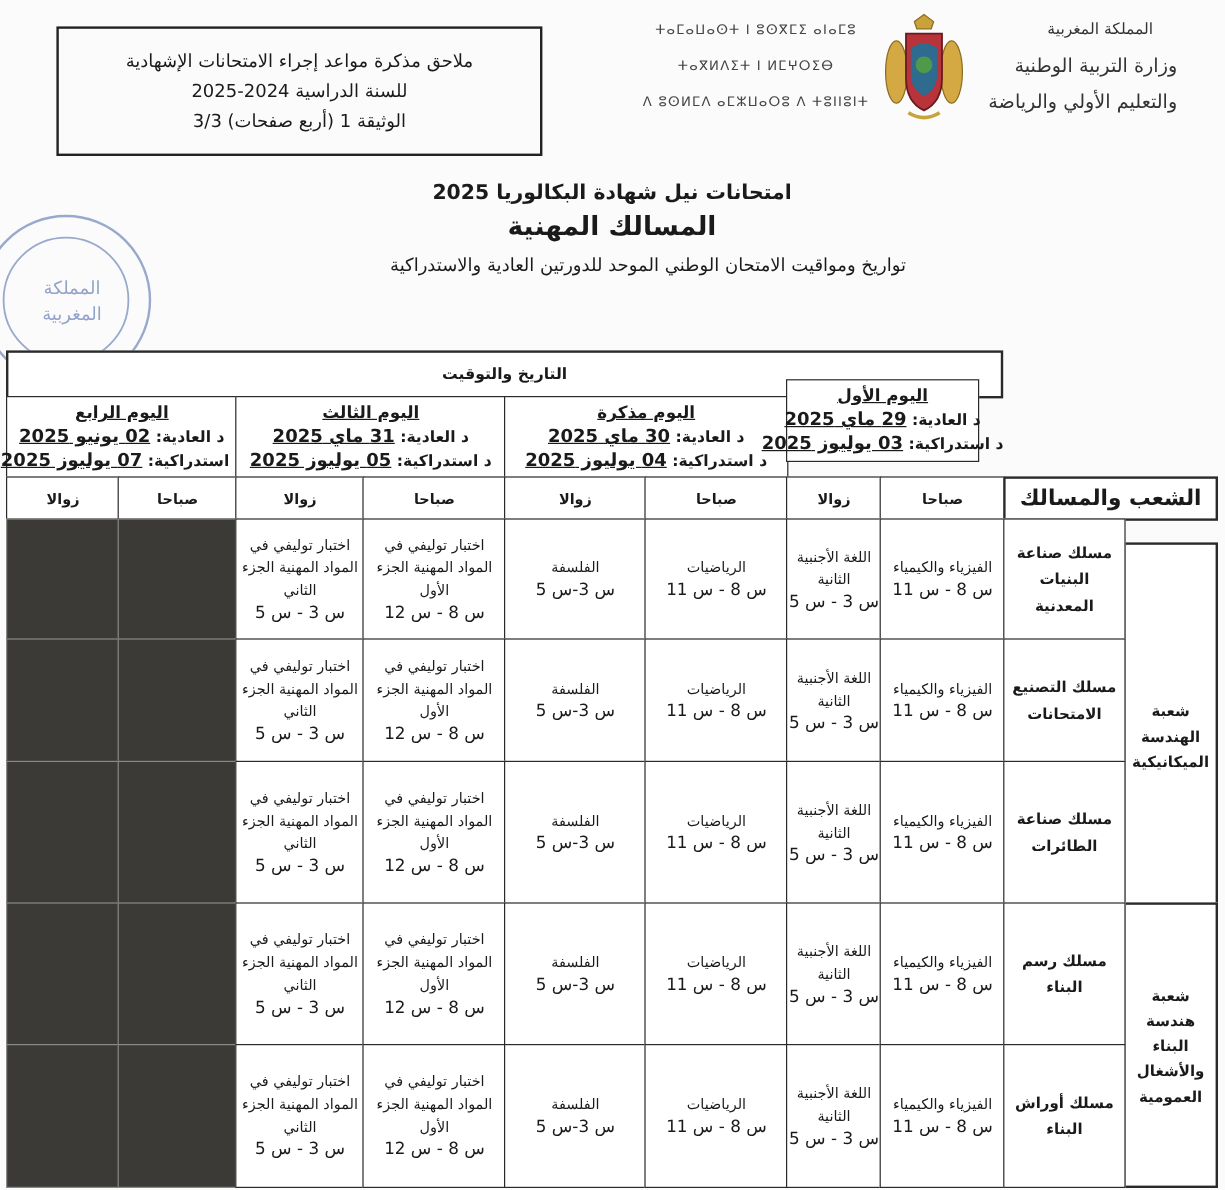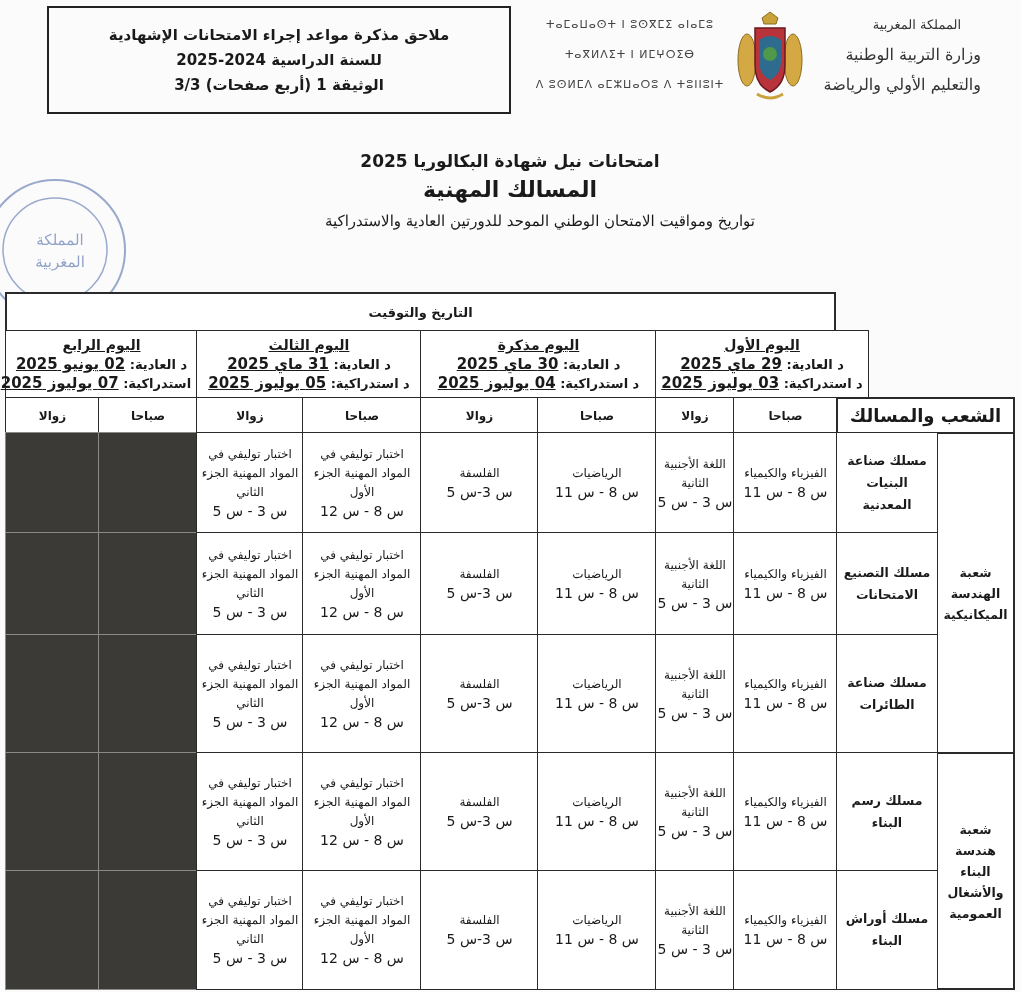--- a/index.html
+++ b/index.html
@@ -2,24 +2,24 @@
 <html><head>
 <meta charset="utf-8">
 <style>
   html, body { margin:0; padding:0; }
   body {
     width:1021px; height:992px; position:relative; overflow:hidden;
     background:#fbfbfc; font-family:"DejaVu Sans", sans-serif; color:#1a1a1a;
   }
   .abs { position:absolute; }
   .memo-box {
-    left:47px; top:6px; width:464px; height:108px;
+    left:47px; top:22px; width:405px; height:108px;
     border:2px solid #222; box-sizing:border-box;
     display:flex; flex-direction:column; align-items:center; justify-content:center;
-    direction:rtl; font-weight:bold; font-size:15px; line-height:25px; text-align:center;
+    direction:rtl; font-weight:normal; font-size:15px; line-height:25px; text-align:center;
   }
   .ministry-ar {
     right:40px; top:10px; width:210px; direction:rtl; text-align:right;
     font-family:"DejaVu Serif", serif; color:#333; font-size:16px; line-height:30px;
   }
   .ministry-ar .l1 { font-size:13px; margin-right:20px; }
   .ministry-tf {
     left:530px; top:10px; width:200px; text-align:center;
     font-family:"DejaVu Sans", sans-serif; color:#444; font-size:11px; line-height:30px; letter-spacing:1px;
   }
@@ -108,21 +108,21 @@
 <div class="cell day" style="left:196px; top:330px; width:226px; height:69px;">
   <div class="name">اليوم الثالث</div>
   <div class="d"><span>د العادية:</span> <u>31 ماي 2025</u></div>
   <div class="d"><span>د استدراكية:</span> <u>05 يوليوز 2025</u></div>
 </div>
 <div class="cell day" style="left:420px; top:330px; width:237px; height:69px;">
   <div class="name">اليوم مذكرة</div>
   <div class="d"><span>د العادية:</span> <u>30 ماي 2025</u></div>
   <div class="d"><span>د استدراكية:</span> <u>04 يوليوز 2025</u></div>
 </div>
-<div class="cell day" style="left:655px; top:330px; width:214px; height:69px;">
+<div class="cell day" style="left:655px; top:316px; width:161px; height:69px;">
   <div class="name">اليوم الأول</div>
   <div class="d"><span>د العادية:</span> <u>29 ماي 2025</u></div>
   <div class="d"><span>د استدراكية:</span> <u>03 يوليوز 2025</u></div>
 </div>
 
 <div class="cell sub" style="left:5px; top:397px; width:95px; height:37px;">
     <span>زوالا</span>
   </div>
 <div class="cell sub" style="left:98px; top:397px; width:100px; height:37px;">
     <span>صباحا</span>
@@ -142,21 +142,21 @@
 <div class="cell sub" style="left:655px; top:397px; width:80px; height:37px;">
     <span>زوالا</span>
   </div>
 <div class="cell sub" style="left:733px; top:397px; width:105px; height:37px;">
     <span>صباحا</span>
   </div>
 <div class="cell thick branches-title" style="left:836px; top:397px; width:179px; height:37px;">
     <span>الشعب والمسالك</span>
   </div>
 
-<div class="cell thick branch" style="left:936px; top:432px; width:79px; height:322px;">
+<div class="cell thick branch" style="left:936px; top:452px; width:79px; height:322px;">
     <span>شعبة الهندسة الميكانيكية</span>
   </div>
 <div class="cell thick branch" style="left:936px; top:752px; width:79px; height:238px;">
     <span>شعبة هندسة البناء والأشغال العمومية</span>
   </div>
 
 <div id="rows">
     <div class="cell subj dark" style="left: 5px; top: 432px; width: 95px; height: 102px;"></div>
     <div class="cell subj dark" style="left: 98px; top: 432px; width: 100px; height: 102px;"></div>
     <div class="cell subj" style="left: 196px; top: 432px; width: 108px; height: 102px;">

